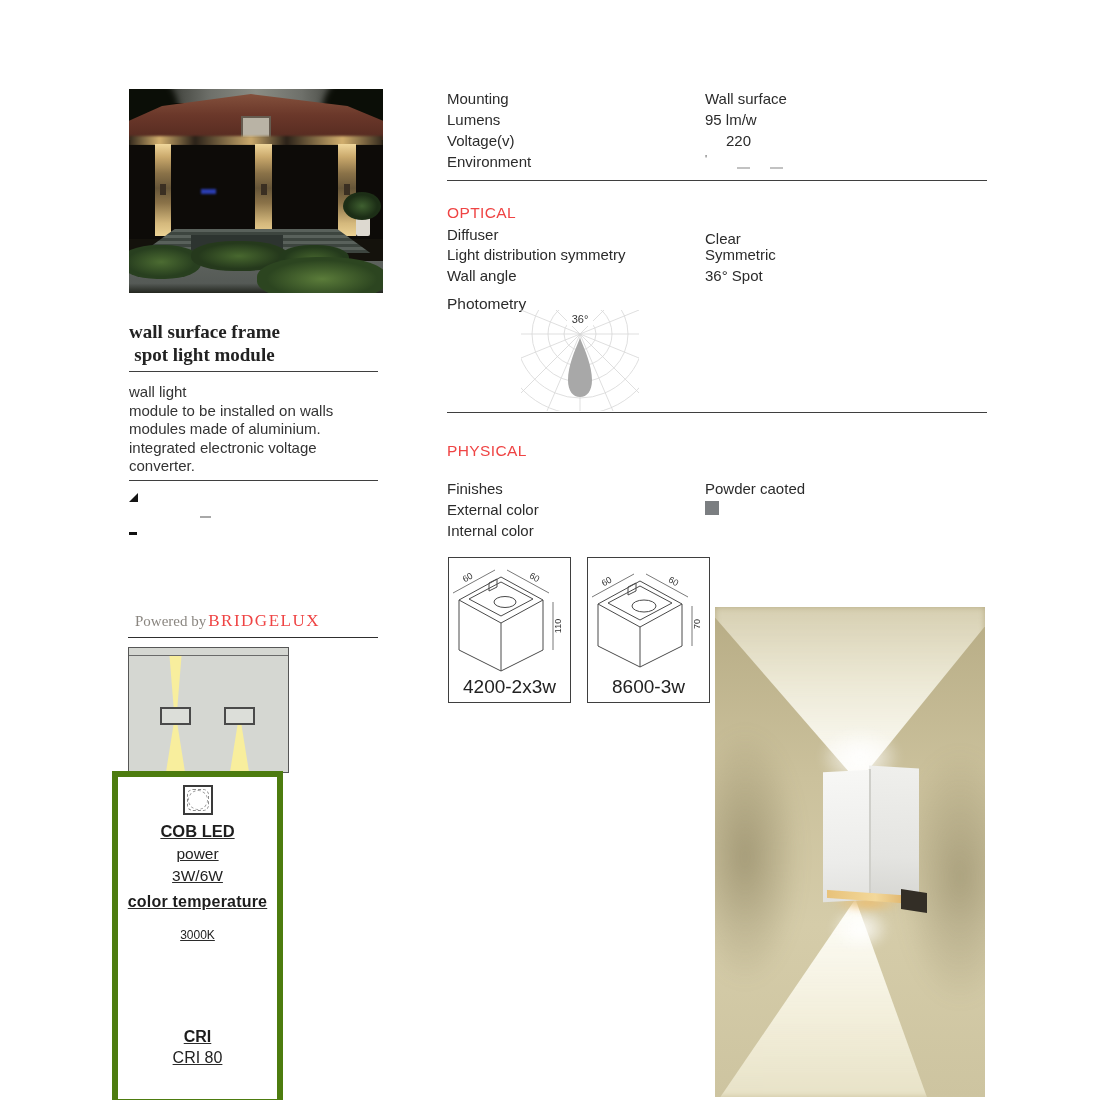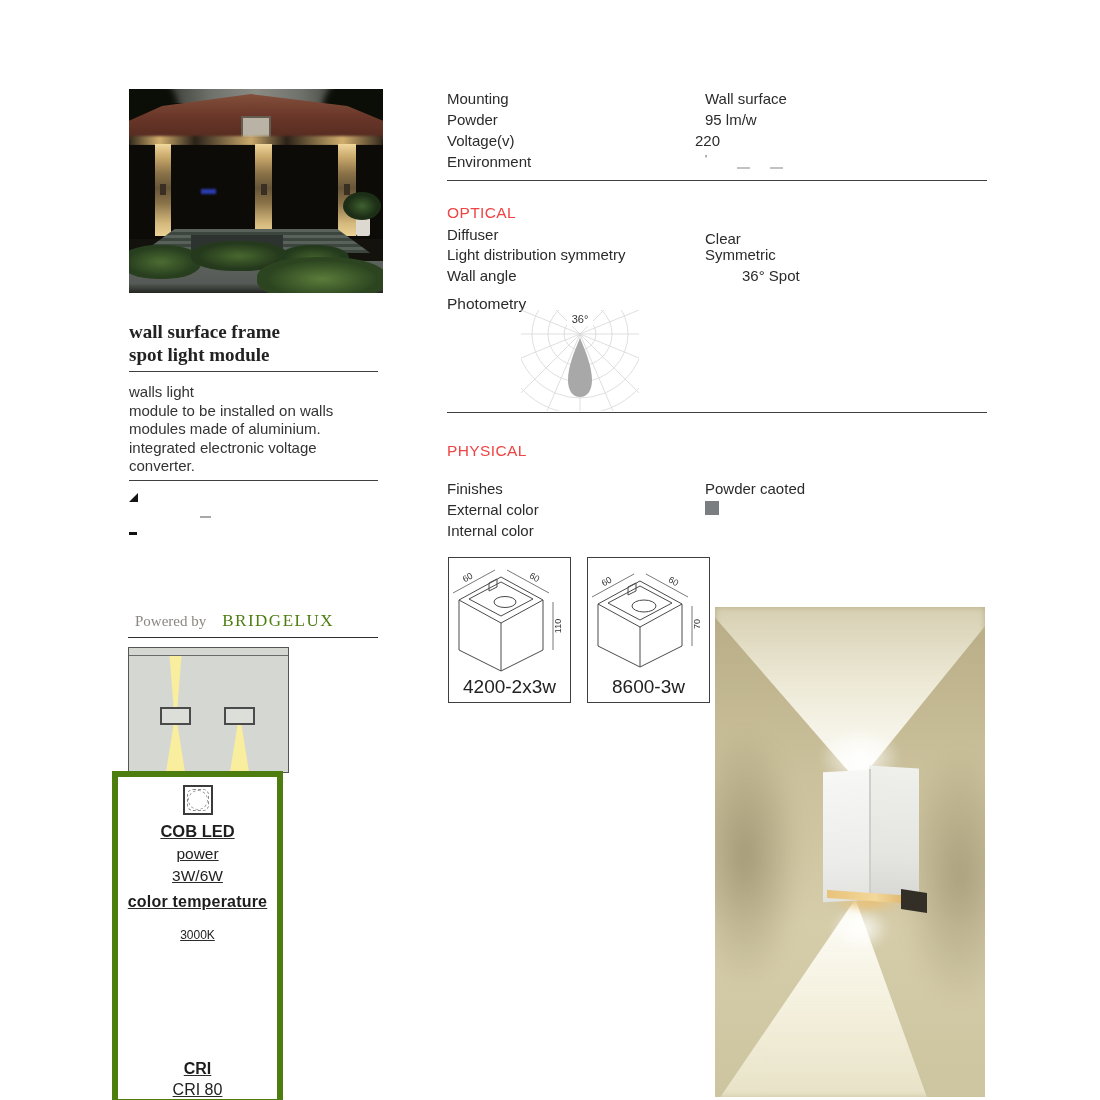--- a/index.html
+++ b/index.html
@@ -5,25 +5,25 @@
   html,body{margin:0;padding:0;background:#fff;}
   .page{position:relative;width:1100px;height:1100px;background:#fff;overflow:hidden;
         font-family:"Liberation Sans",sans-serif;color:#2b2b2b;}
   .abs{position:absolute;}
   .rule{position:absolute;border-top:1.6px solid #3f3f3f;}
   .lbl{position:absolute;font-size:15px;color:#2b2b2b;white-space:nowrap;}
   .val{position:absolute;font-size:15px;color:#2b2b2b;white-space:nowrap;}
   .heading{position:absolute;font-size:15.5px;color:#ef4444;letter-spacing:.4px;}
   
   .title{position:absolute;left:129px;top:320px;font-family:"Liberation Serif",serif;
-         font-weight:bold;font-size:19px;line-height:23px;color:#222;}
+         font-weight:bold;font-size:19px;line-height:23px;color:#222;text-align:center;}
   .desc{position:absolute;left:129px;top:383px;font-size:15px;line-height:18.5px;color:#333;}
   .powered{position:absolute;left:135px;top:611px;font-family:"Liberation Serif",serif;white-space:nowrap;}
   .powered .pby{font-size:15px;color:#8a8680;}
-  .powered .brand{font-size:17px;color:#4d7c0f;letter-spacing:1.5px;margin-left:16px;}
+  .powered .brand{font-size:17px;color:#ef4444;letter-spacing:1.5px;margin-left:2px;}
   
   .module-box{position:absolute;left:128px;top:647px;width:159px;height:124px;
               background:#d5d7d2;border:1px solid #565656;overflow:hidden;}
   .module-strip{position:absolute;left:0;top:7px;width:100%;border-top:1px solid #6a6a6a;}
   .beam{position:absolute;background:#f8ee9d;}
   .mod-rect{position:absolute;width:27px;height:14px;background:#dcded9;border:2px solid #4a4a4a;}
   .white-panel{position:absolute;left:112px;top:771px;width:159px;height:322px;
                background:#fff;border:6px solid #4d7c0f;text-align:center;text-decoration:underline;}
   .cob-icon{position:relative;width:26px;height:26px;margin:8px auto 0 auto;border:2px solid #3a3a3a;background:#fff;}
   .cob-icon .dash-sq{position:absolute;inset:2px;border:1.4px dashed #8a8a8a;border-radius:6px;}
@@ -80,21 +80,21 @@
     <div class="abs" style="left:128px;top:168px;width:130px;height:44px;background:radial-gradient(closest-side,#5b7c3a,#2c4520 85%);border-radius:45%;"></div>
   </div>
 
   <div class="title">
     <div>wall surface frame</div>
     <div>spot light module</div>
   </div>
   <div class="rule" style="left:129px;top:371px;width:249px;"></div>
 
   <div class="desc">
-    <div>walls light</div>
+    <div>wall light</div>
     <div>module to be installed on walls</div>
     <div>modules made of aluminium.</div>
     <div>integrated electronic voltage</div>
     <div>converter.</div>
   </div>
   <div class="rule" style="left:129px;top:480px;width:249px;"></div>
 
   <div class="abs" style="left:129px;top:493px;width:0;height:0;border-bottom:9px solid #141414;border-left:9px solid transparent;"></div>
   <div class="frag" style="left:200px;top:516px;width:11px;height:2px;background:#a8a8a8;"></div>
   <div class="frag" style="left:129px;top:532px;width:8px;height:3px;"></div>
@@ -116,43 +116,43 @@
   <div class="white-panel">
     <div class="cob-icon">
       <div class="dash-sq"></div>
       <div class="dash-ci"></div>
     </div>
     <div class="panel-bold" style="margin-top:7px;">COB LED</div>
     <div class="panel-txt" style="margin-top:4px;">power</div>
     <div class="panel-txt" style="margin-top:4px;">3W/6W</div>
     <div class="panel-bold" style="margin-top:8px;font-size:16px;letter-spacing:.2px;">color temperature</div>
     <div class="panel-txt" style="margin-top:17px;font-size:12px;">3000K</div>
-    <div class="panel-bold" style="margin-top:118px;font-size:16px;">CRI</div>
+    <div class="panel-bold" style="margin-top:86px;font-size:16px;">CRI</div>
     <div class="panel-txt" style="margin-top:3px;font-size:16px;">CRI 80</div>
   </div>
 
   <div class="lbl" style="left:447px;top:90px;">Mounting</div>
   <div class="val" style="left:705px;top:90px;">Wall surface</div>
-  <div class="lbl" style="left:447px;top:111px;">Powder</div>
+  <div class="lbl" style="left:447px;top:111px;">Lumens</div>
   <div class="val" style="left:705px;top:111px;">95 lm/w</div>
   <div class="lbl" style="left:447px;top:132px;">Voltage(v)</div>
-  <div class="val" style="left:695px;top:132px;">220</div>
+  <div class="val" style="left:726px;top:132px;">220</div>
   <div class="lbl" style="left:447px;top:153px;">Environment</div>
   <div class="val" style="left:705px;top:153px;font-size:11px;color:#555;">'</div>
   <div class="frag" style="left:737px;top:167px;width:13px;height:2px;background:#c2c2c2;"></div>
   <div class="frag" style="left:770px;top:167px;width:13px;height:2px;background:#c2c2c2;"></div>
   <div class="rule" style="left:447px;top:180px;width:540px;"></div>
 
   <div class="heading" style="left:447px;top:204px;">OPTICAL</div>
   <div class="lbl" style="left:447px;top:226px;">Diffuser</div>
   <div class="val" style="left:705px;top:230px;">Clear</div>
   <div class="lbl" style="left:447px;top:246px;">Light distribution symmetry</div>
   <div class="val" style="left:705px;top:246px;">Symmetric</div>
   <div class="lbl" style="left:447px;top:267px;">Wall angle</div>
-  <div class="val" style="left:742px;top:267px;">36°  Spot</div>
+  <div class="val" style="left:705px;top:267px;">36°  Spot</div>
   <div class="lbl" style="left:447px;top:295px;font-size:15.5px;">Photometry</div>
 
   <svg class="abs" style="left:521px;top:310px;" width="118" height="101" viewBox="0 0 118 101">
     <g class="polar-grid">
       <circle cx="59" cy="24" r="16"></circle>
         <circle cx="59" cy="24" r="32"></circle>
       <circle cx="59" cy="24" r="48"></circle>
         <circle cx="59" cy="24" r="64"></circle>
       <circle cx="59" cy="24" r="80"></circle>
       <line x1="59" y1="24" x2="59" y2="101"></line>

